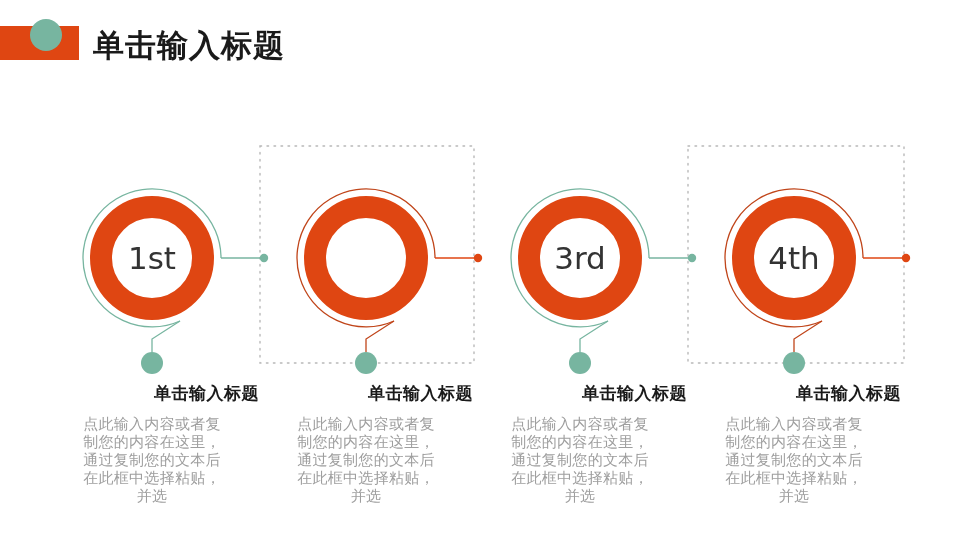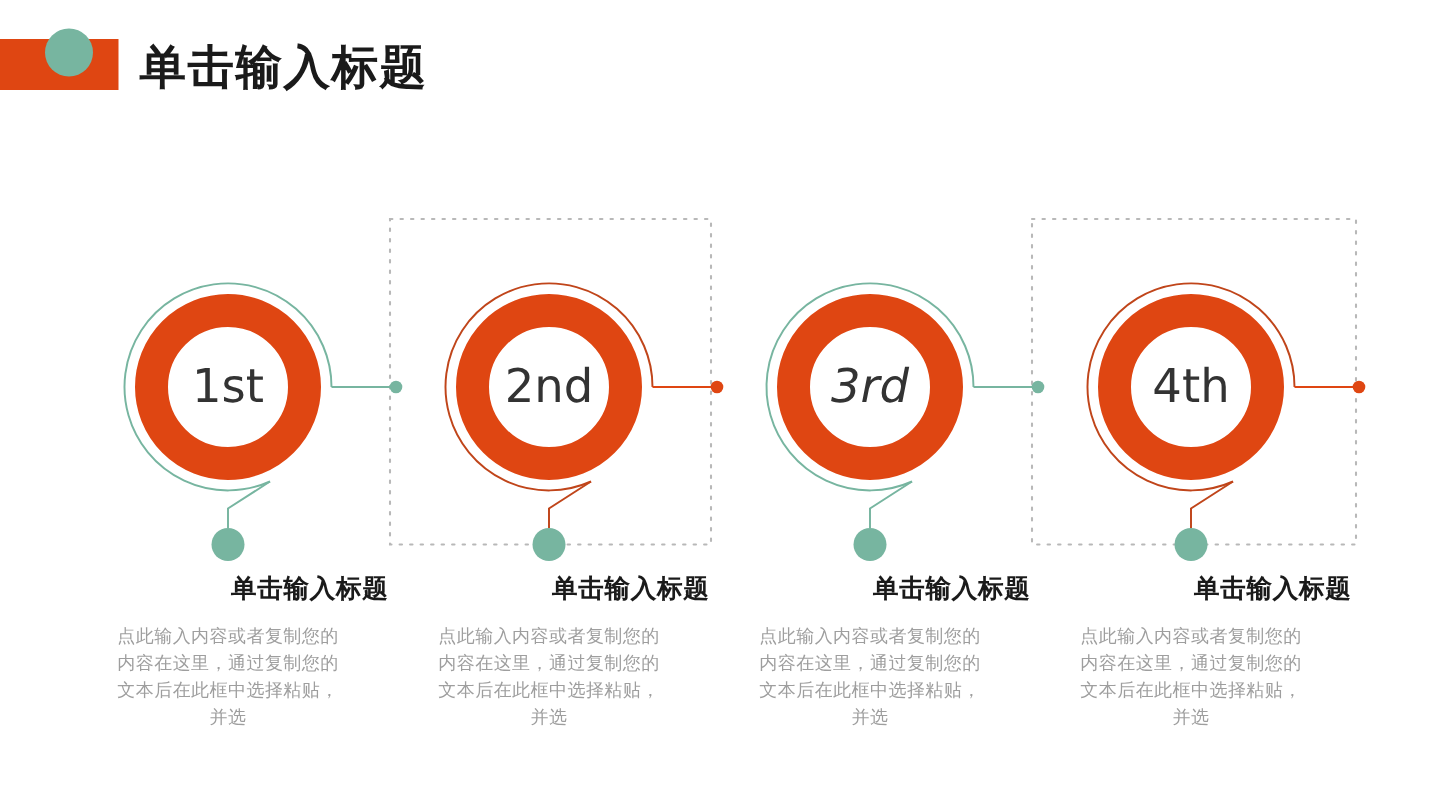--- a/index.html
+++ b/index.html
@@ -73,21 +73,21 @@
     width: 120px;
     text-align: center;
     font-size: 31px;
     color: #333333;
     line-height: 120px;
     height: 120px;
     top: 198px;
   }
   .step-num.n1 { left: 92px; }
   .step-num.n2 { left: 306px; }
-  .step-num.n3 { left: 520px; font-style: italic; }
+  .step-num.n3 { left: 520px; }
   .step-num.n4 { left: 734px; }
 
   
   .col {
     position: absolute;
     width: 214px;
     top: 382px;
     text-align: center;
   }
   .col.c1 { left: 45px; }
@@ -98,26 +98,27 @@
   .col-title {
     font-size: 17px;
     font-weight: bold;
     color: #1a1a1a;
     letter-spacing: 0.5px;
     margin: 0 0 11px 0;
     line-height: 22px;
     text-align: right;
   }
   .col-body {
-    font-size: 12px;
+    font-size: 15px;
     color: #9e9e9e;
     line-height: 18px;
     margin: 0 auto;
     width: 150px;
     letter-spacing: 0.3px;
+    font-family: Liberation Serif, serif;
   }
 </style>
 </head>
 <body>
 
 <div id="header">
   <div id="header-bar"></div>
   <div id="header-dot"></div>
   <div id="header-title">单击输入标题</div>
 </div>
@@ -164,21 +165,20 @@
       <path d="M 863 258 A 69 69 0 1 0 822 321" fill="none" stroke="#C0451A" stroke-width="1.3"></path>
       <path d="M 863 258 L 902 258" fill="none" stroke="#DF4612" stroke-width="1.3"></path>
       <circle cx="906" cy="258" r="4.2" fill="#DF4612"></circle>
       <path d="M 822 321 L 794 339 L 794 352" fill="none" stroke="#C0451A" stroke-width="1.3"></path>
       <circle cx="794" cy="363" r="11" fill="#77B5A0"></circle>
       <circle cx="794" cy="258" r="51" fill="none" stroke="#DF4612" stroke-width="22"></circle>
     </g>
   </svg>
 
   <div class="step-num n1">1st</div>
-  <div class="step-num n2">2nd</div>
   <div class="step-num n3">3rd</div>
   <div class="step-num n4">4th</div>
 
   <div class="col c1">
     <div class="col-title">单击输入标题</div>
     <div class="col-body">点此输入内容或者复制您的内容在这里，通过复制您的文本后在此框中选择粘贴，并选</div>
   </div>
 
   <div class="col c2">
     <div class="col-title">单击输入标题</div>

